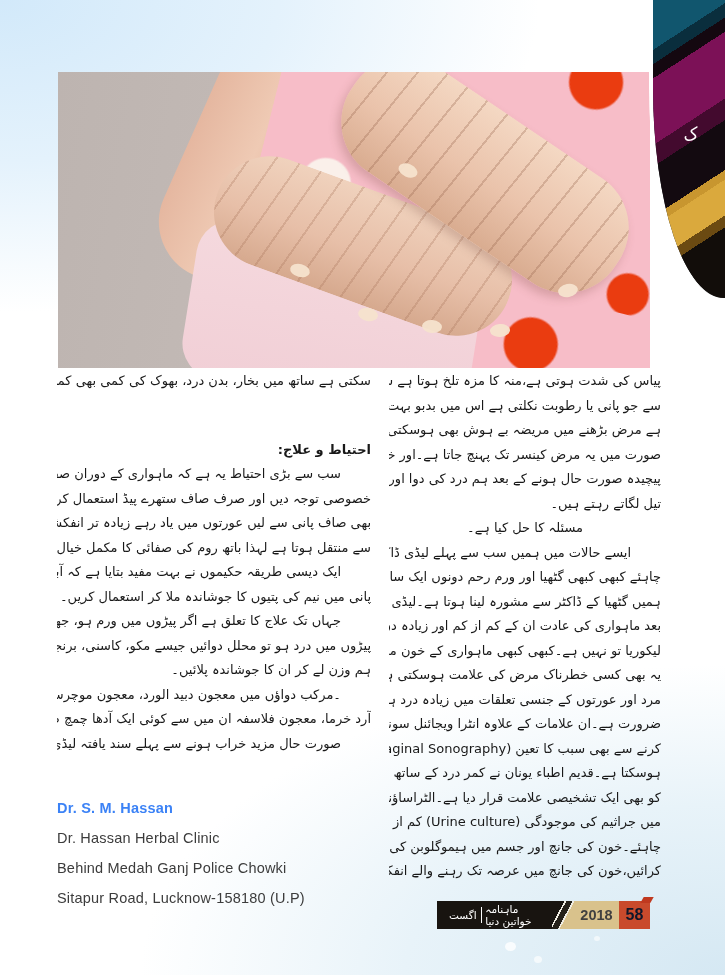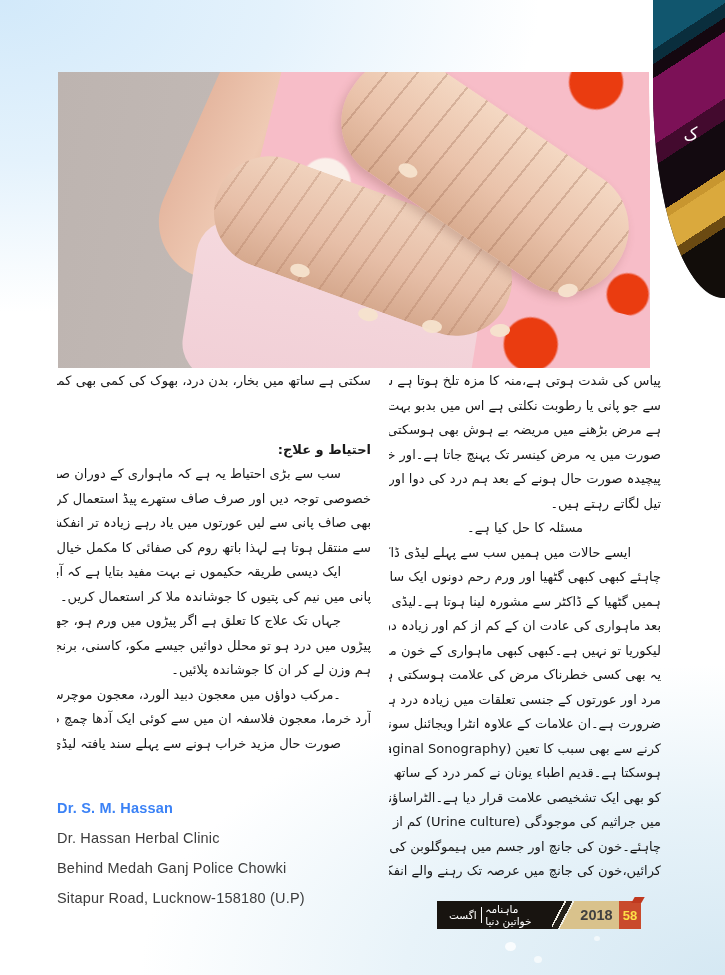--- a/index.html
+++ b/index.html
@@ -82,21 +82,21 @@
   
   .footer{position:absolute;left:437px;top:901px;height:28px;display:flex;z-index:5;}
   .f-black{width:115px;background:#181410;color:#ffffff;display:flex;align-items:center;
     justify-content:space-between;padding:0 12px;box-sizing:border-box;
     font-family:"DejaVu Sans",sans-serif;font-size:10.5px;}
   .f-div{width:1px;height:16px;background:#ffffff;margin:0 4px;}
   .f-diag{width:22px;background:linear-gradient(118deg,
       #181410 0 34%, #efece2 34% 39%, #242019 39% 56%, #efece2 56% 61%, #d9c28c 61% 100%);}
   .f-year{width:45px;background:#d9c28c;color:#404040;font-weight:bold;font-size:14.5px;
     display:flex;align-items:center;justify-content:center;font-family:"Liberation Sans",sans-serif;}
-  .f-page{width:22px;background:#c94a2c;color:#fde047;font-weight:bold;font-size:13px;
+  .f-page{width:31px;background:#c94a2c;color:#0f172a;font-weight:bold;font-size:16px;
     display:flex;align-items:center;justify-content:center;font-family:"Liberation Sans",sans-serif;}
   .f-notch{position:absolute;right:-2px;top:-4px;width:10px;height:6px;background:#c0391f;
     transform:skewX(-30deg);}
 </style>
 </head>
 <body>
 
 <div class="page">
 
   <div class="bg-top"></div>

